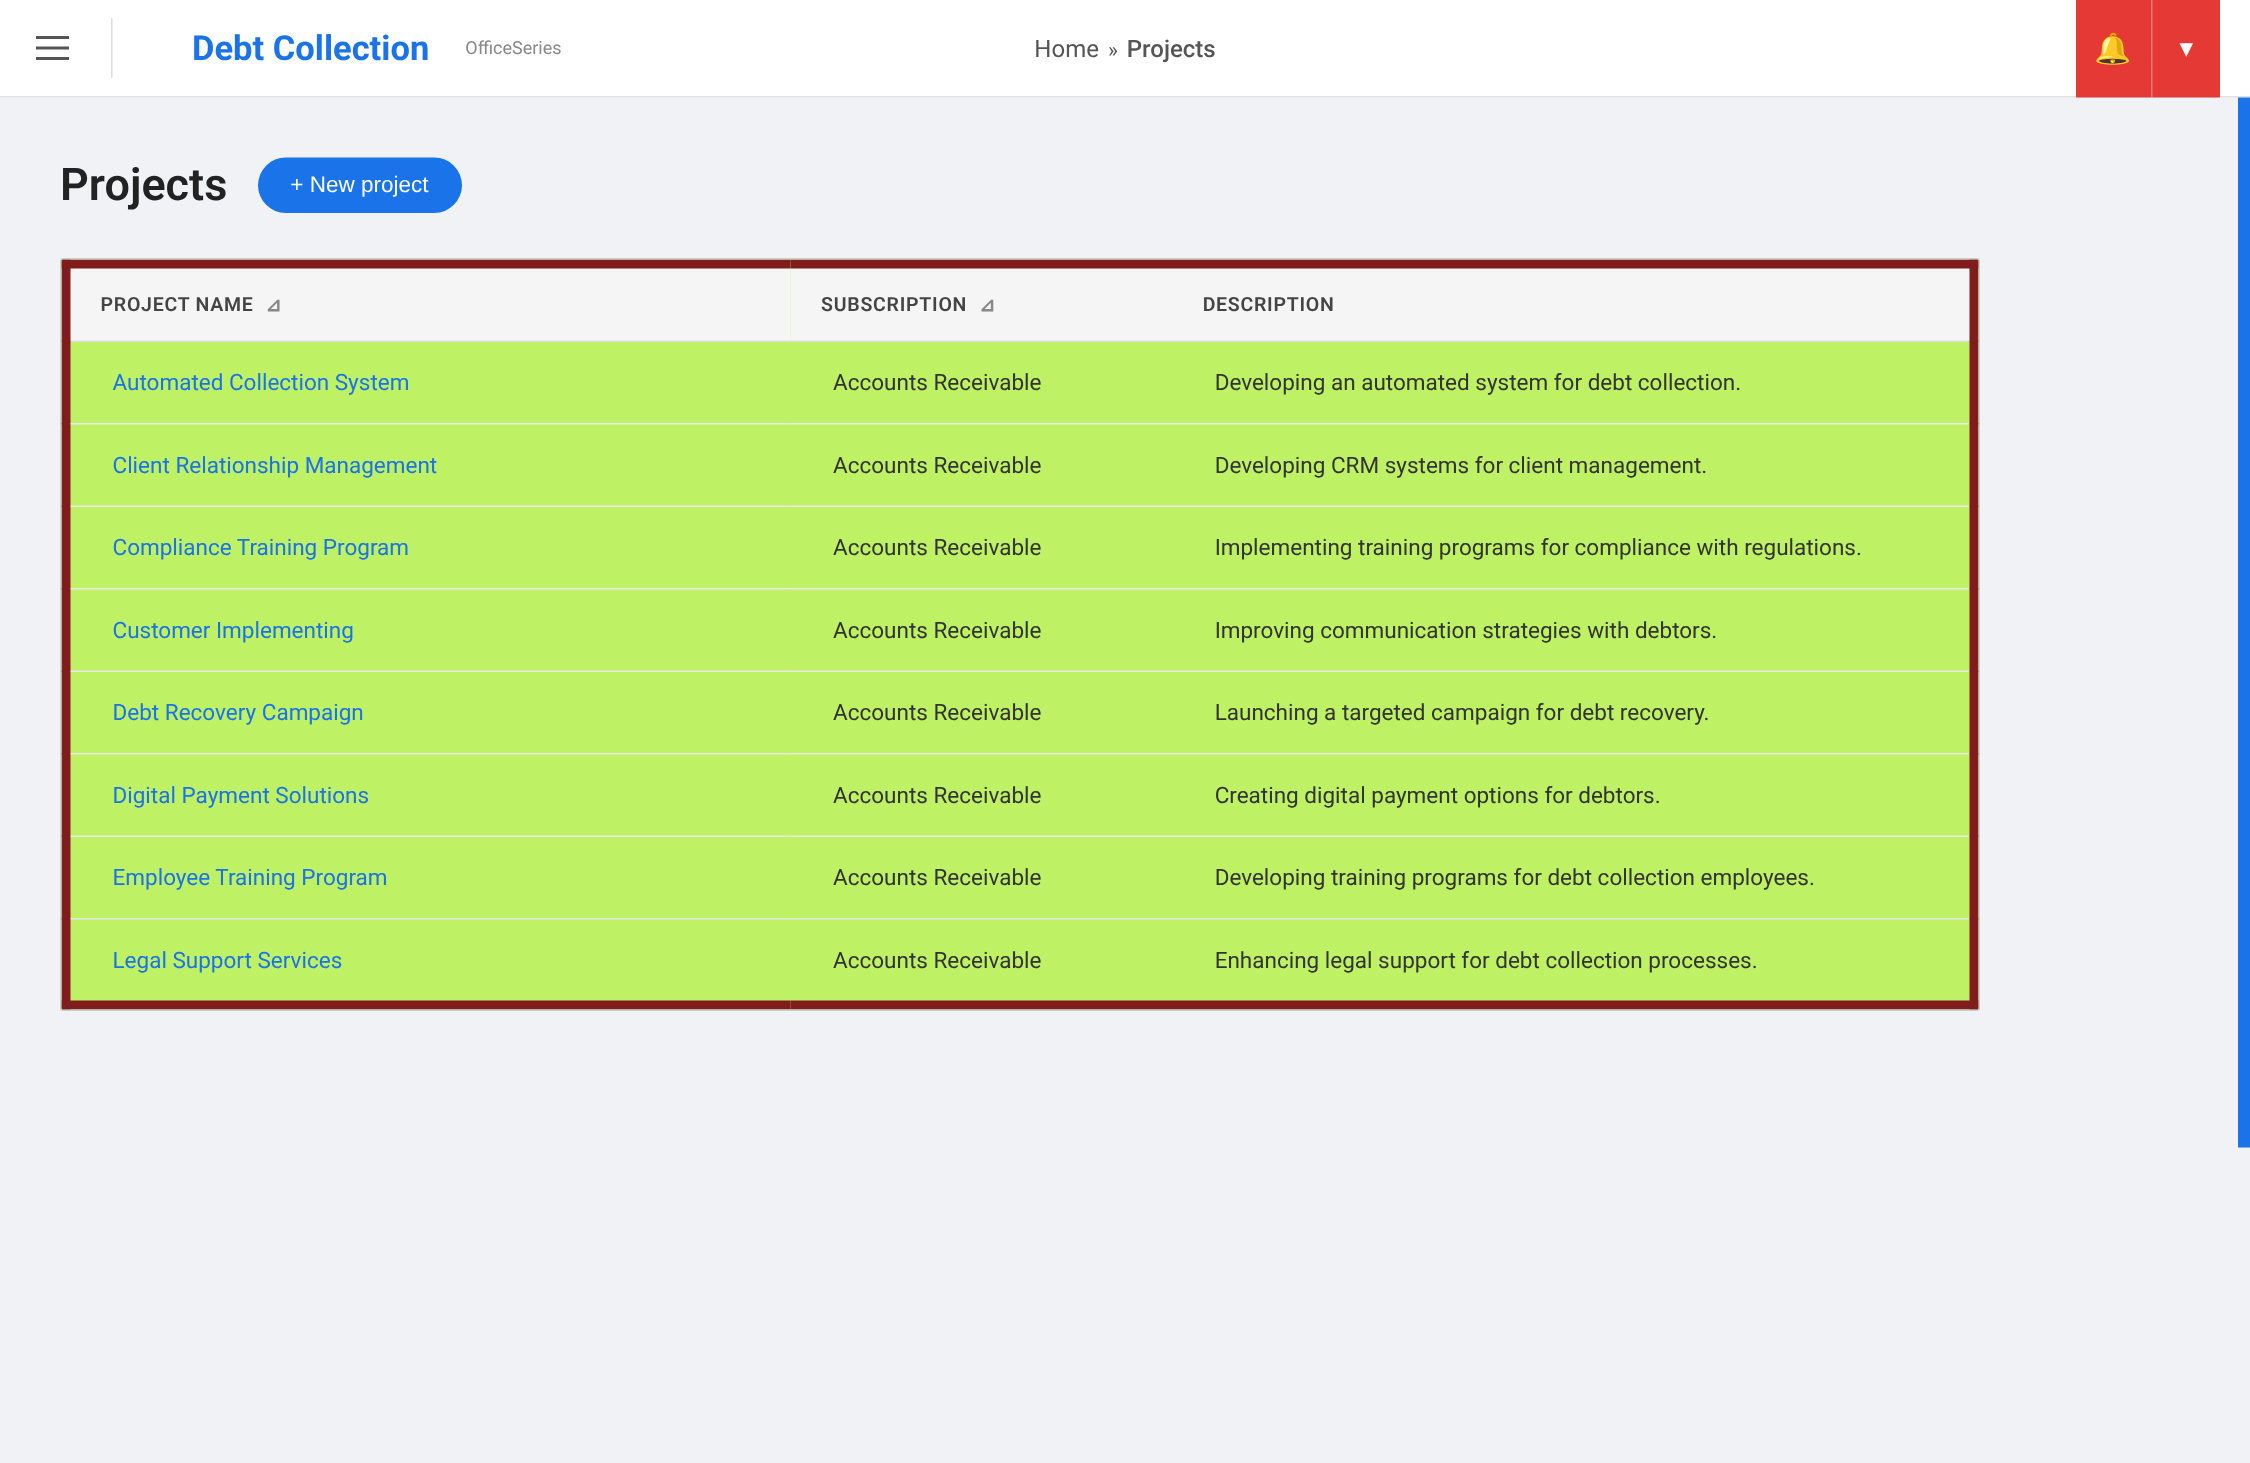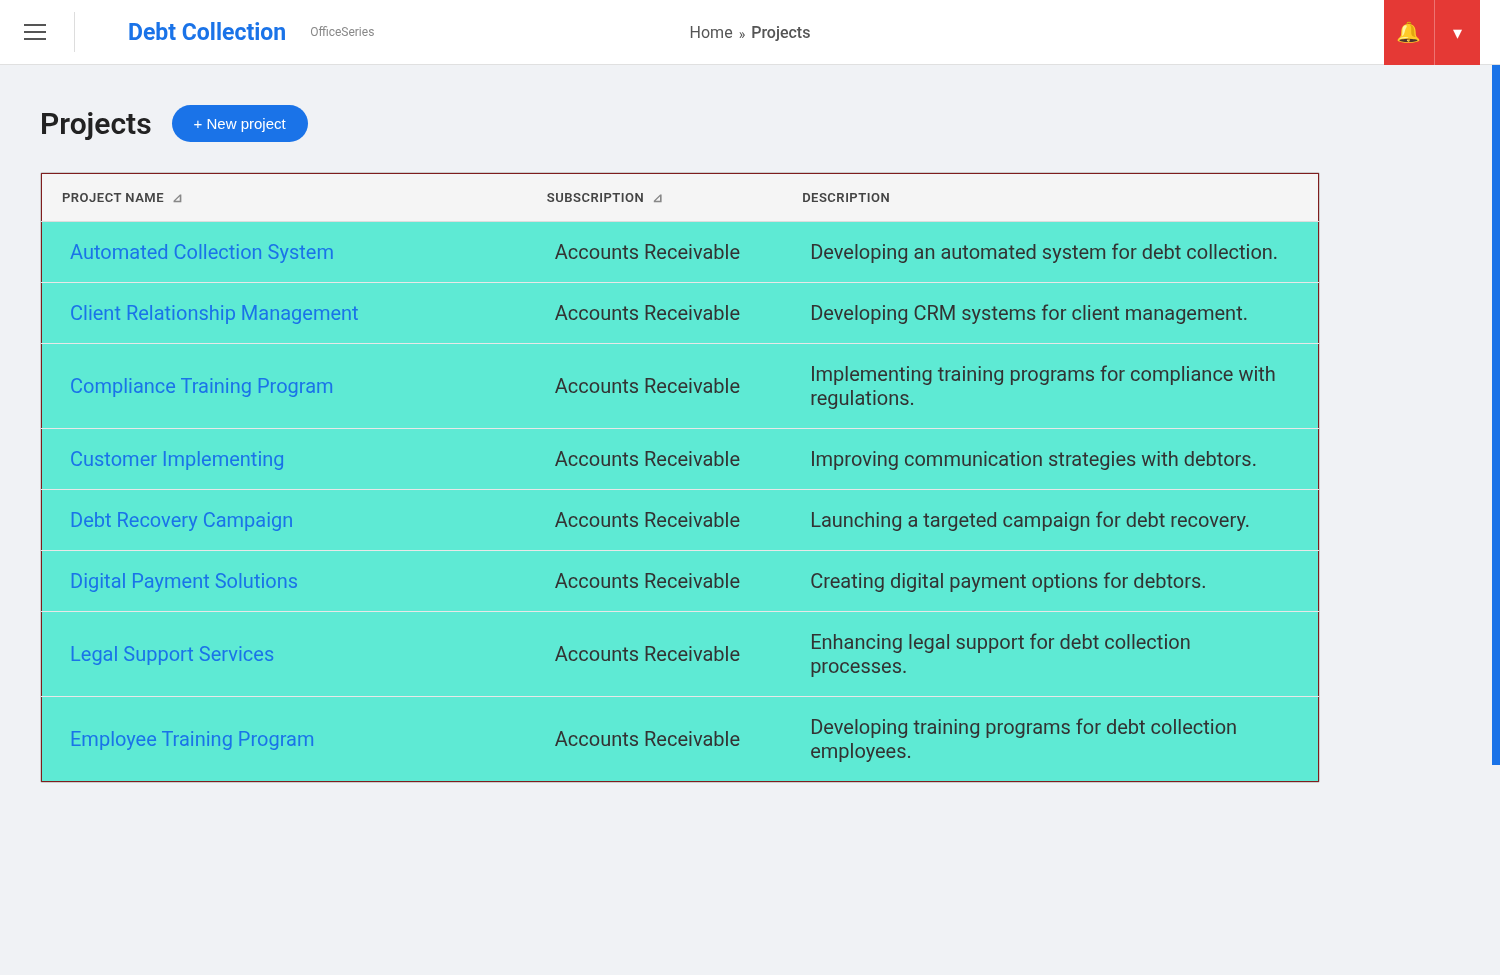--- a/index.html
+++ b/index.html
@@ -155,22 +155,22 @@
       align-items: center;
       gap: 6px;
       font-weight: 500;
       text-align: right;
     }
 
     
     .projects-table {
       width: 100%;
       border-collapse: collapse;
-      background: #5eead4;
-      border: 1px solid #7f1d1d;
+      background: #bef264;
+      border: 6px solid #7f1d1d;
     }
 
     .projects-table thead tr {
       background: #f5f5f5;
     }
 
     .projects-table th {
       padding: 16px 20px;
       text-align: left;
       font-size: 13px;
@@ -188,21 +188,21 @@
     }
 
     .filter-icon {
       color: #888;
       font-size: 13px;
       cursor: pointer;
     }
 
     .projects-table td {
       padding: 18px 28px;
-      font-size: 20px;
+      font-size: 15px;
       border-bottom: 1px solid #e8e8e8;
       color: #333;
     }
 
     .projects-table tbody tr:last-child td {
       border-bottom: none;
     }
 
     .project-link {
       color: #1a73e8;
@@ -319,25 +319,25 @@
             <td><a class="project-link">Debt Recovery Campaign</a></td>
             <td>Accounts Receivable</td>
             <td>Launching a targeted campaign for debt recovery.</td>
           </tr>
           <tr>
             <td><a class="project-link">Digital Payment Solutions</a></td>
             <td>Accounts Receivable</td>
             <td>Creating digital payment options for debtors.</td>
           </tr>
           <tr>
+            <td><a class="project-link">Employee Training Program</a></td>
+            <td>Accounts Receivable</td>
+            <td>Developing training programs for debt collection employees.</td>
+          </tr>
+          <tr>
             <td><a class="project-link">Legal Support Services</a></td>
             <td>Accounts Receivable</td>
             <td>Enhancing legal support for debt collection processes.</td>
-          </tr>
-          <tr>
-            <td><a class="project-link">Employee Training Program</a></td>
-            <td>Accounts Receivable</td>
-            <td>Developing training programs for debt collection employees.</td>
           </tr>
         </tbody>
     </table>
   </div>
 </main>
 
 </body></html>

